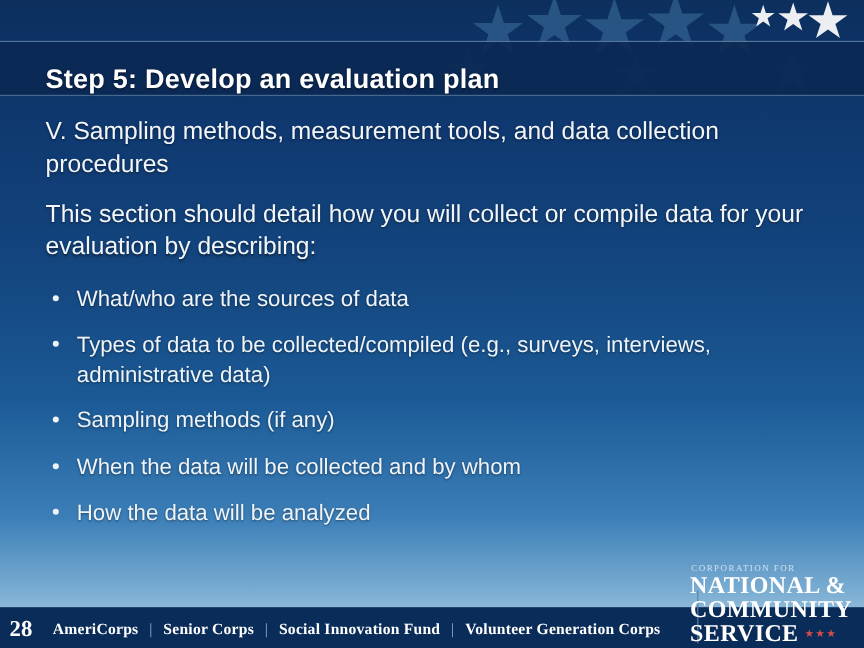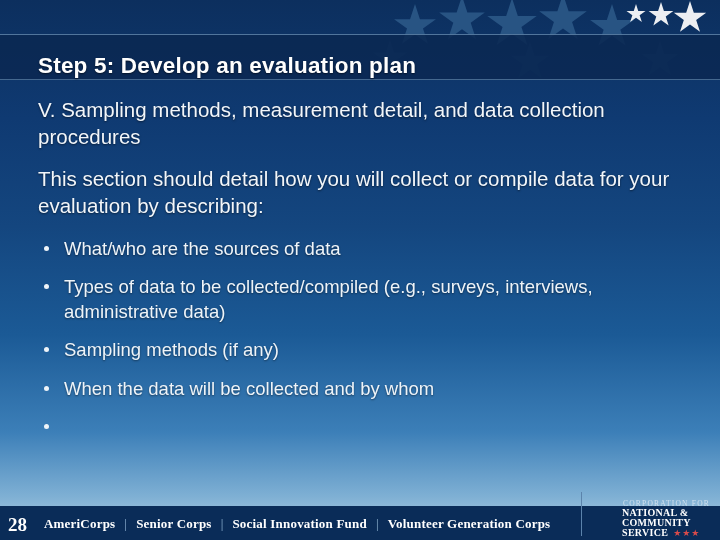--- a/index.html
+++ b/index.html
@@ -147,21 +147,21 @@
   .cns-logo .pre {
     font-size: 7.5px;
     letter-spacing: 1.2px;
     color: #cfe0ee;
     display: block;
     margin-bottom: 1px;
     margin-left: 1px;
   }
   .cns-logo .big {
     display: block;
-    font-size: 10px;
+    font-size: 20px;
     font-weight: bold;
     letter-spacing: 0.3px;
   }
   .cns-logo .svcline {
     display: flex;
     align-items: center;
   }
   .cns-logo .stars {
     color: #d94b4b;
     font-size: 9px;
@@ -207,28 +207,28 @@
         <use href="#st" transform="translate(660,60) scale(19)"></use>
       </g>
     </svg>
   </div>
 
   <div class="title-bar">
     <div class="title-text">Step 5: Develop an evaluation plan</div>
   </div>
 
   <div class="content">
-    <div class="lead">V. Sampling methods, measurement detail, and data collection procedures</div>
+    <div class="lead">V. Sampling methods, measurement tools, and data collection procedures</div>
     <div class="lead second">This section should detail how you will collect or compile data for your evaluation by describing:</div>
     <ul class="bullets">
       <li><span class="dot"></span><span>What/who are the sources of data</span></li>
       <li><span class="dot"></span><span>Types of data to be collected/compiled (e.g., surveys, interviews, administrative data)</span></li>
       <li><span class="dot"></span><span>Sampling methods (if any)</span></li>
       <li><span class="dot"></span><span>When the data will be collected and by whom</span></li>
-      <li><span class="dot"></span></li>
+      <li><span class="dot"></span><span>How the data will be analyzed</span></li>
     </ul>
   </div>
 
   <div class="footer-bar"></div>
   <div class="page-number">28</div>
 
   <div class="footer-brands">
     <span>AmeriCorps</span>
     <span class="sep">|</span>
     <span>Senior Corps</span>

